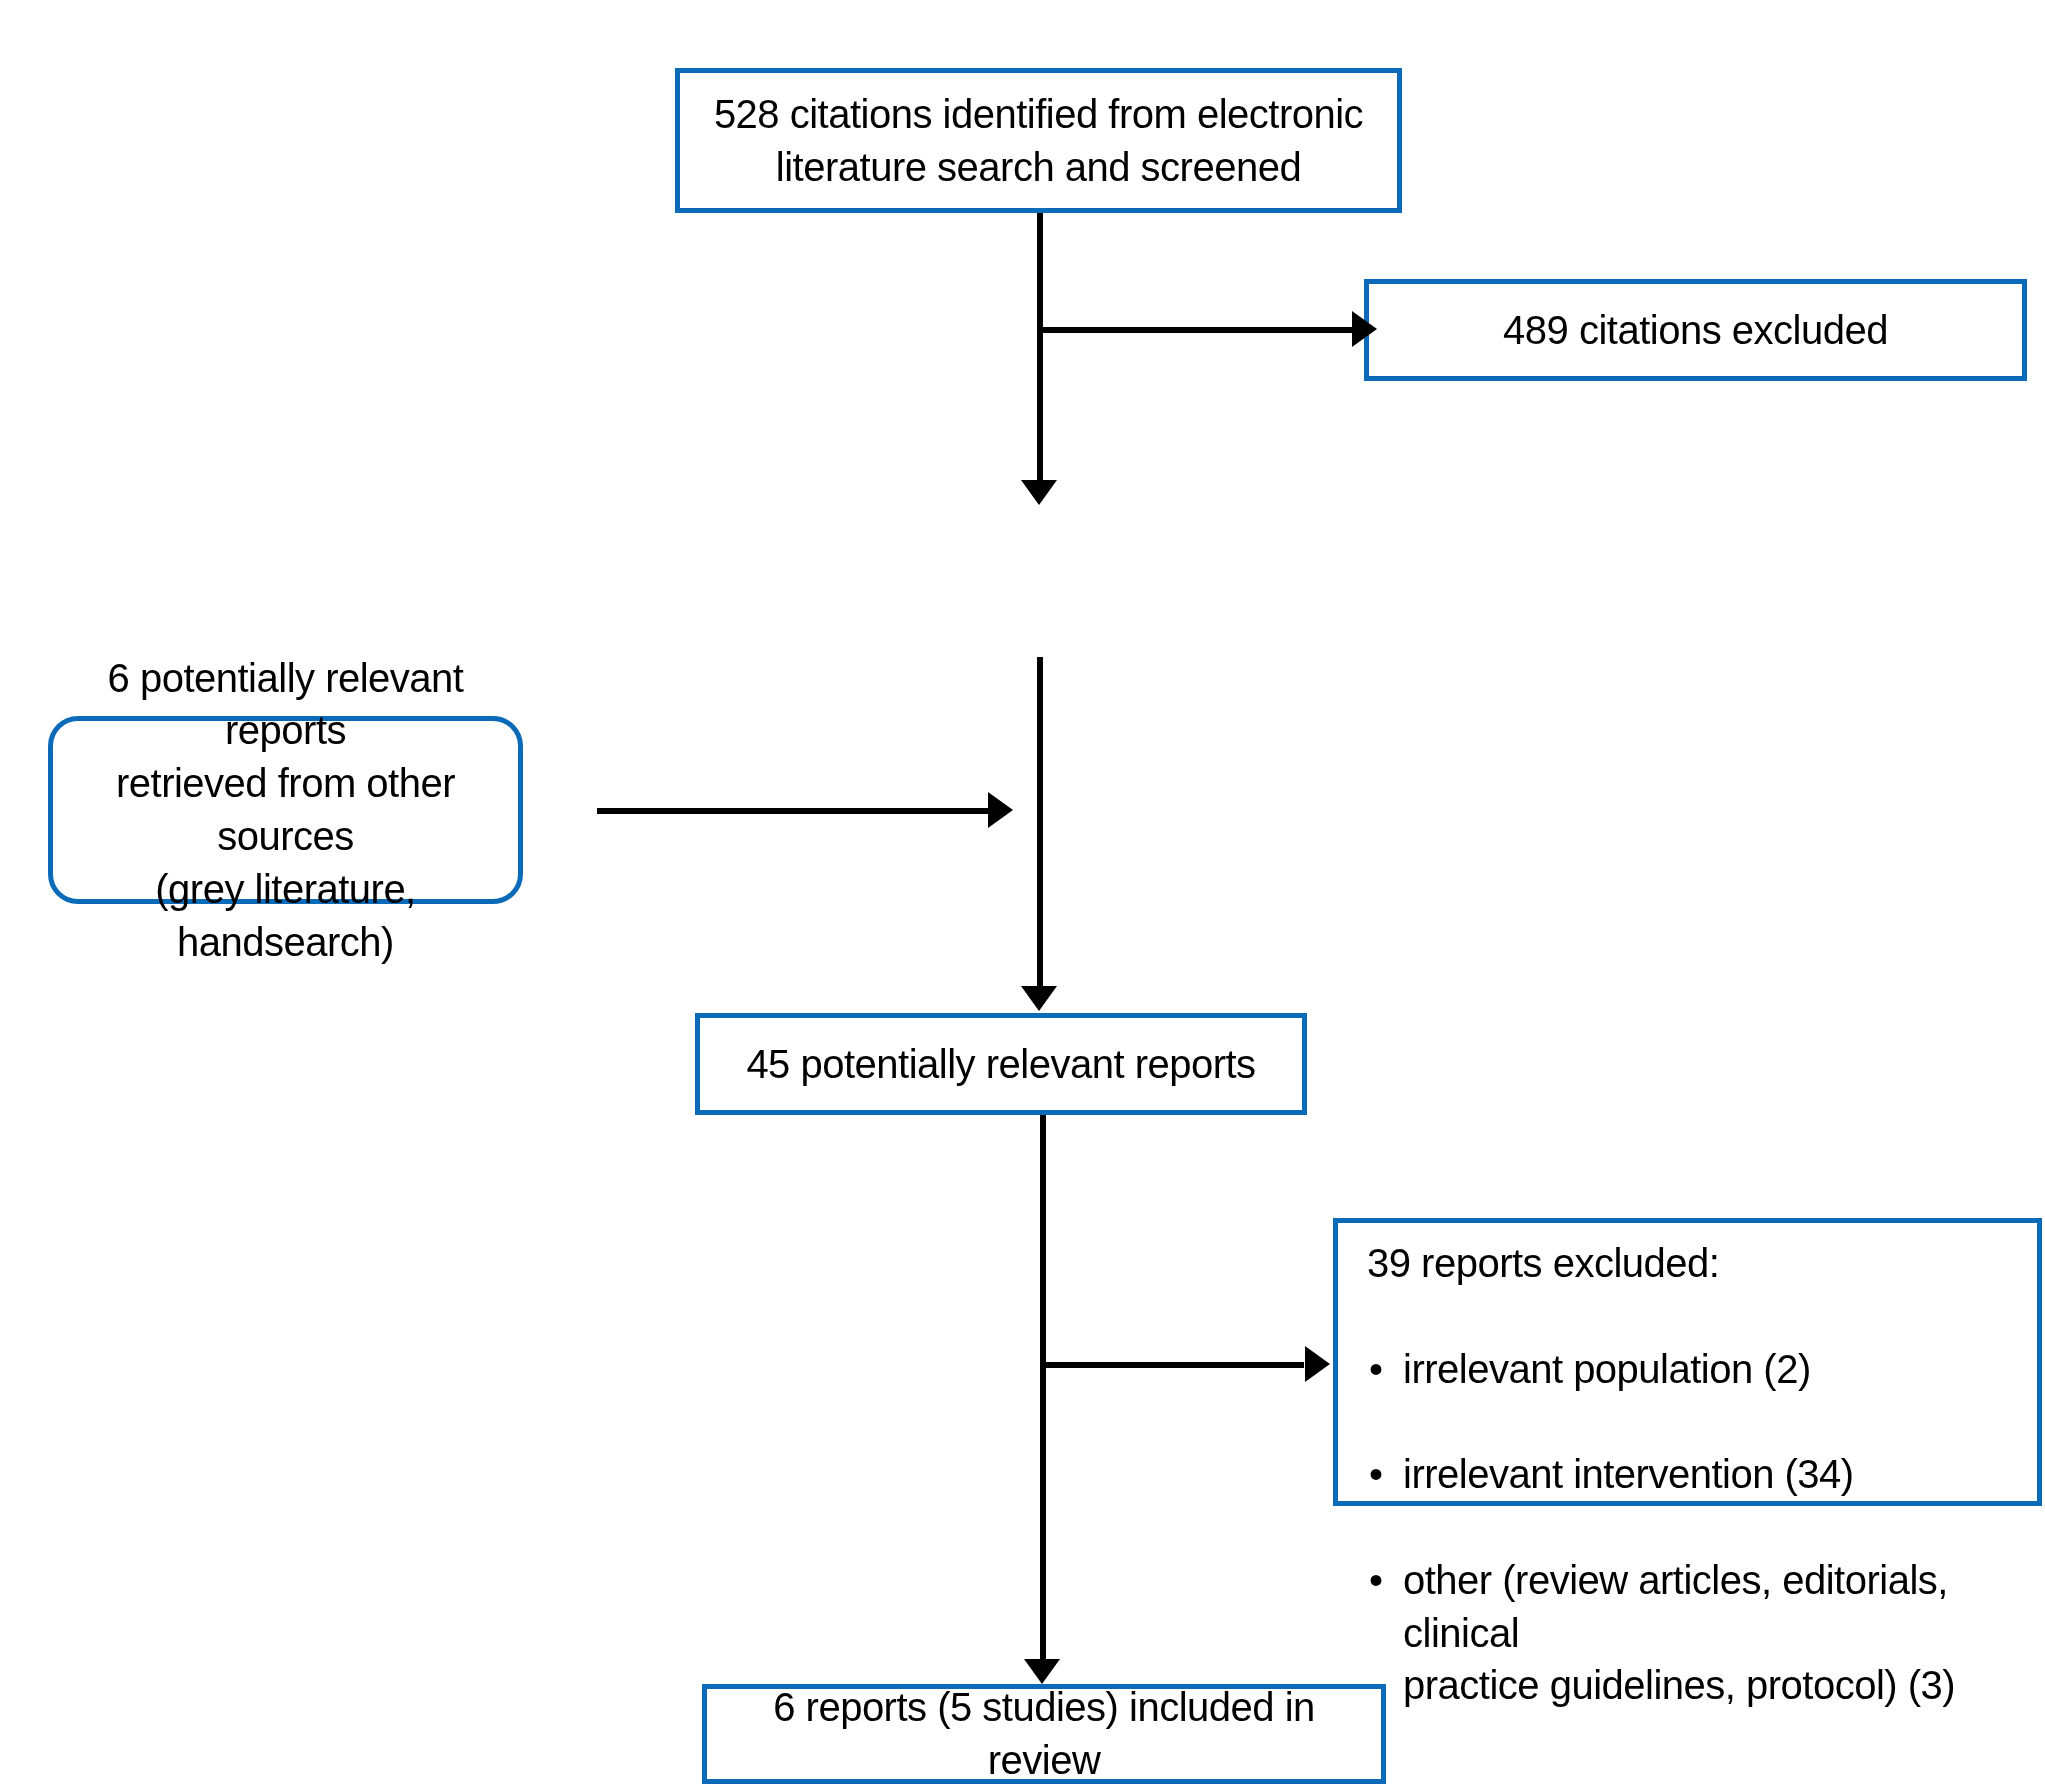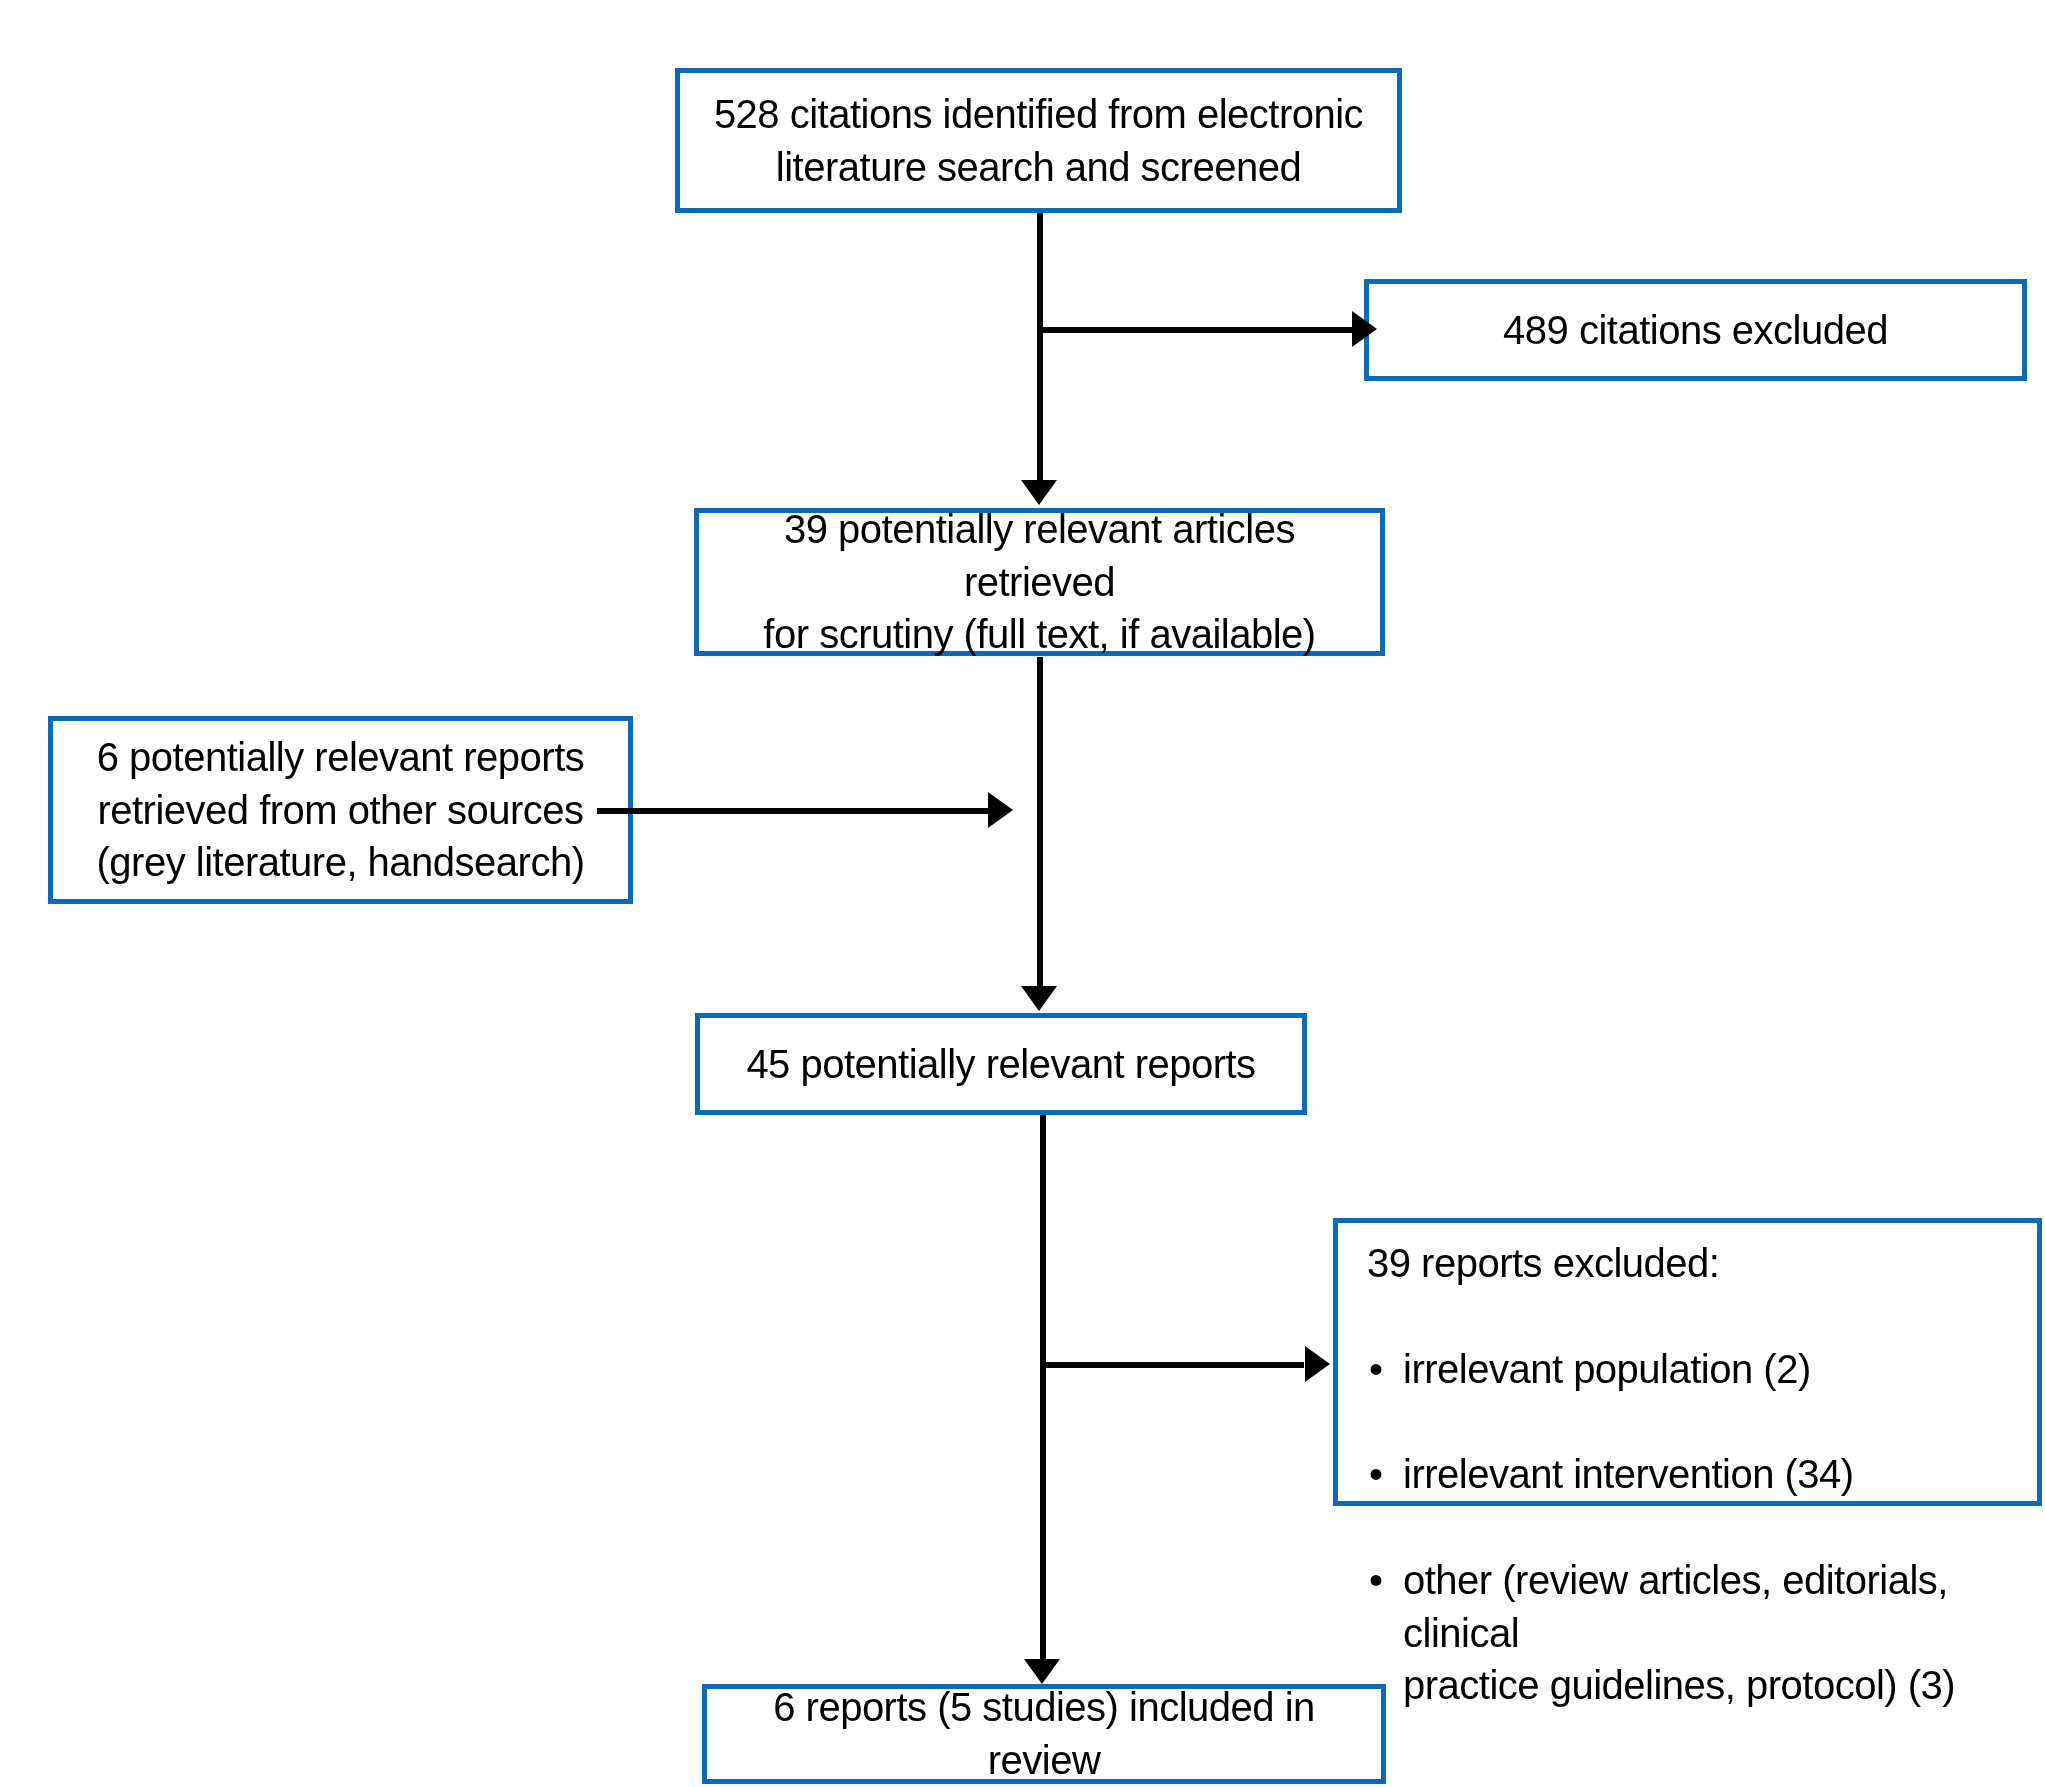--- a/index.html
+++ b/index.html
@@ -27,21 +27,21 @@
     font-size: 40px;
     line-height: 1.32;
     letter-spacing: -0.5px;
     white-space: pre-line;
   }
   .box .txt { width: 100%; }
   
   #box-identified        { left: 675px; top: 68px;  width: 727px; height: 145px; padding: 0 28px; }
   #box-citations-excluded{ left: 1364px; top: 279px;  width: 663px; height: 102px; padding: 16px 14px; }
   #box-articles-retrieved{ left: 694px; top: 508px; width: 691px; height: 148px; padding: 0 21px; }
-  #box-other-sources     { left: 48px;  top: 716px; width: 585px; height: 188px; padding: 0 26px; }
+  #box-other-sources     { left: 48px;  top: 716px; width: 475px; height: 188px; padding: 0 26px; border-radius: 30px; }
   #box-combined-reports  { left: 695px; top: 1013px; width: 612px; height: 102px; padding: 0 14px; }
   #box-reports-excluded  { left: 1333px; top: 1218px; width: 709px; height: 288px;
                            padding: 14px 14px 14px 29px;
                            flex-direction: column; align-items: flex-start;
                            justify-content: space-between; text-align: left; }
   #box-included          { left: 702px; top: 1684px; width: 684px; height: 100px; padding: 0 14px; }
 
   #box-reports-excluded .heading { display: block; }
   #box-reports-excluded ul {
     list-style: none;
@@ -86,24 +86,20 @@
 
   <div class="box" id="box-identified">
     <span class="txt">528 citations identified from electronic
 literature search and screened</span>
   </div>
 
   <div class="box" id="box-citations-excluded">
     <span class="txt">489 citations excluded</span>
   </div>
 
-  <div class="box" id="box-articles-retrieved">
-    <span class="txt">39 potentially relevant articles retrieved
-for scrutiny (full text, if available)</span>
-  </div>
 
   <div class="box" id="box-other-sources">
     <span class="txt">6 potentially relevant reports
 retrieved from other sources
 (grey literature, handsearch)</span>
   </div>
 
   <div class="box" id="box-combined-reports">
     <span class="txt">45 potentially relevant reports</span>
   </div>

